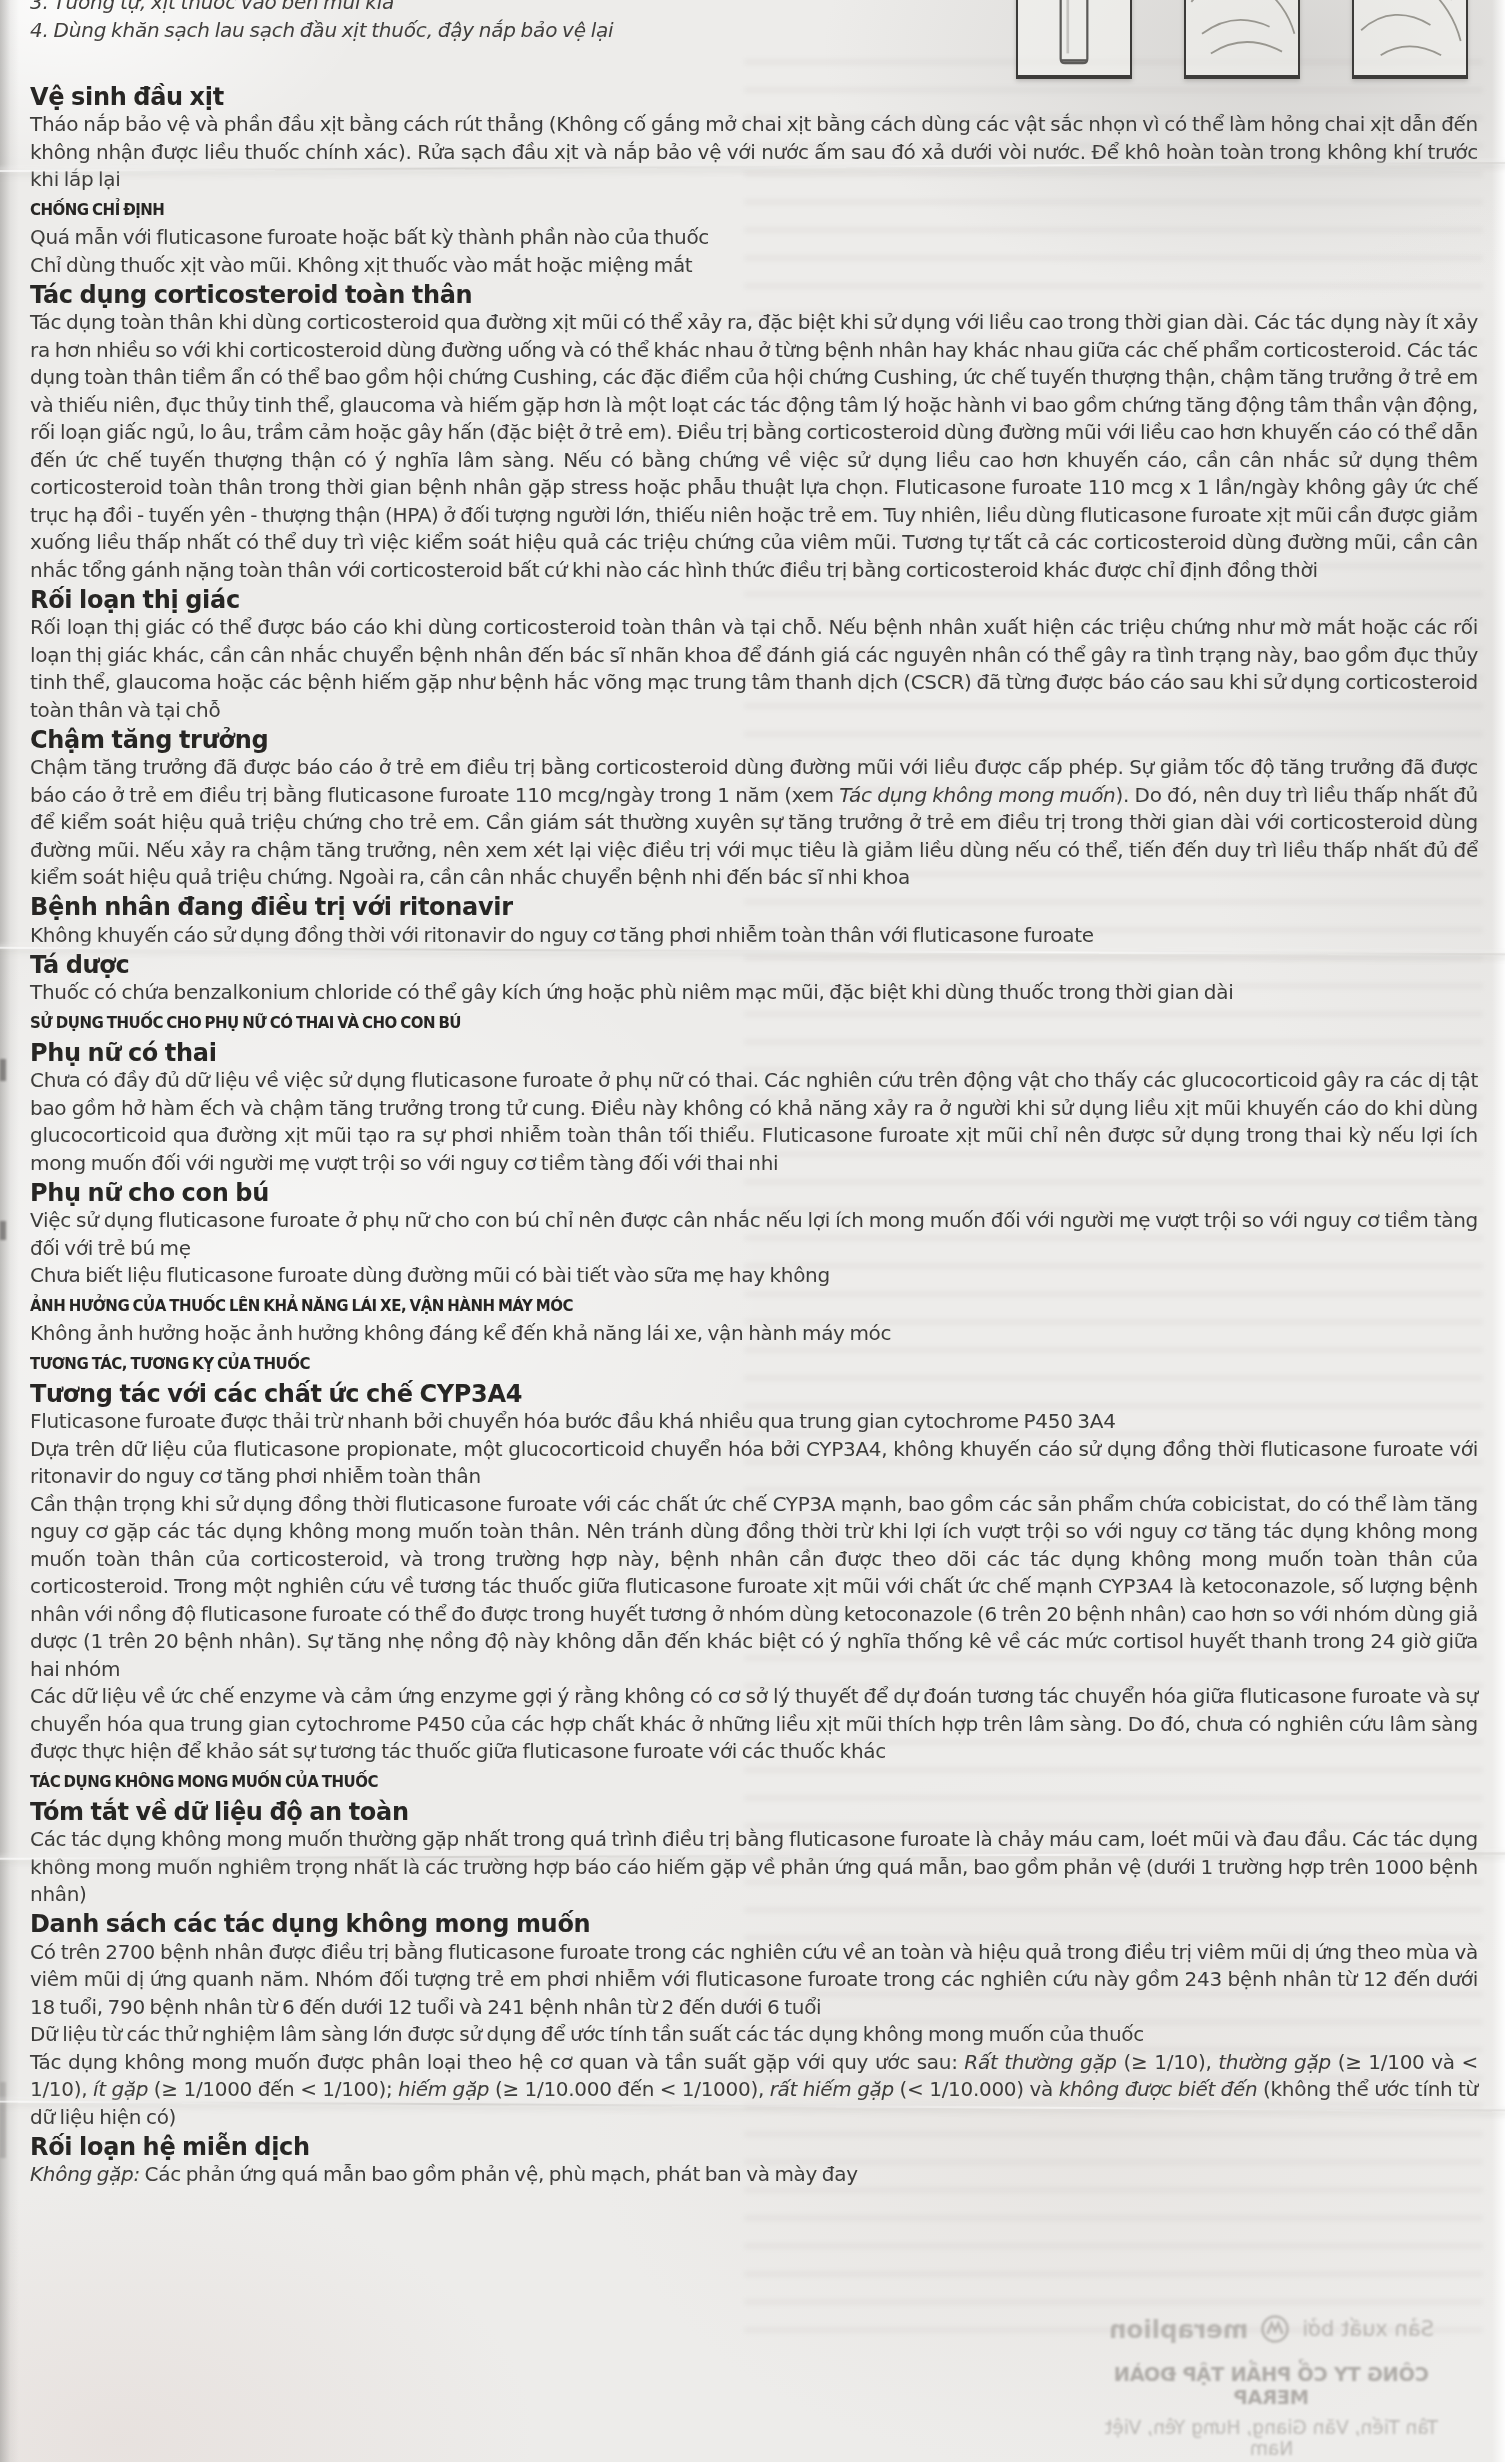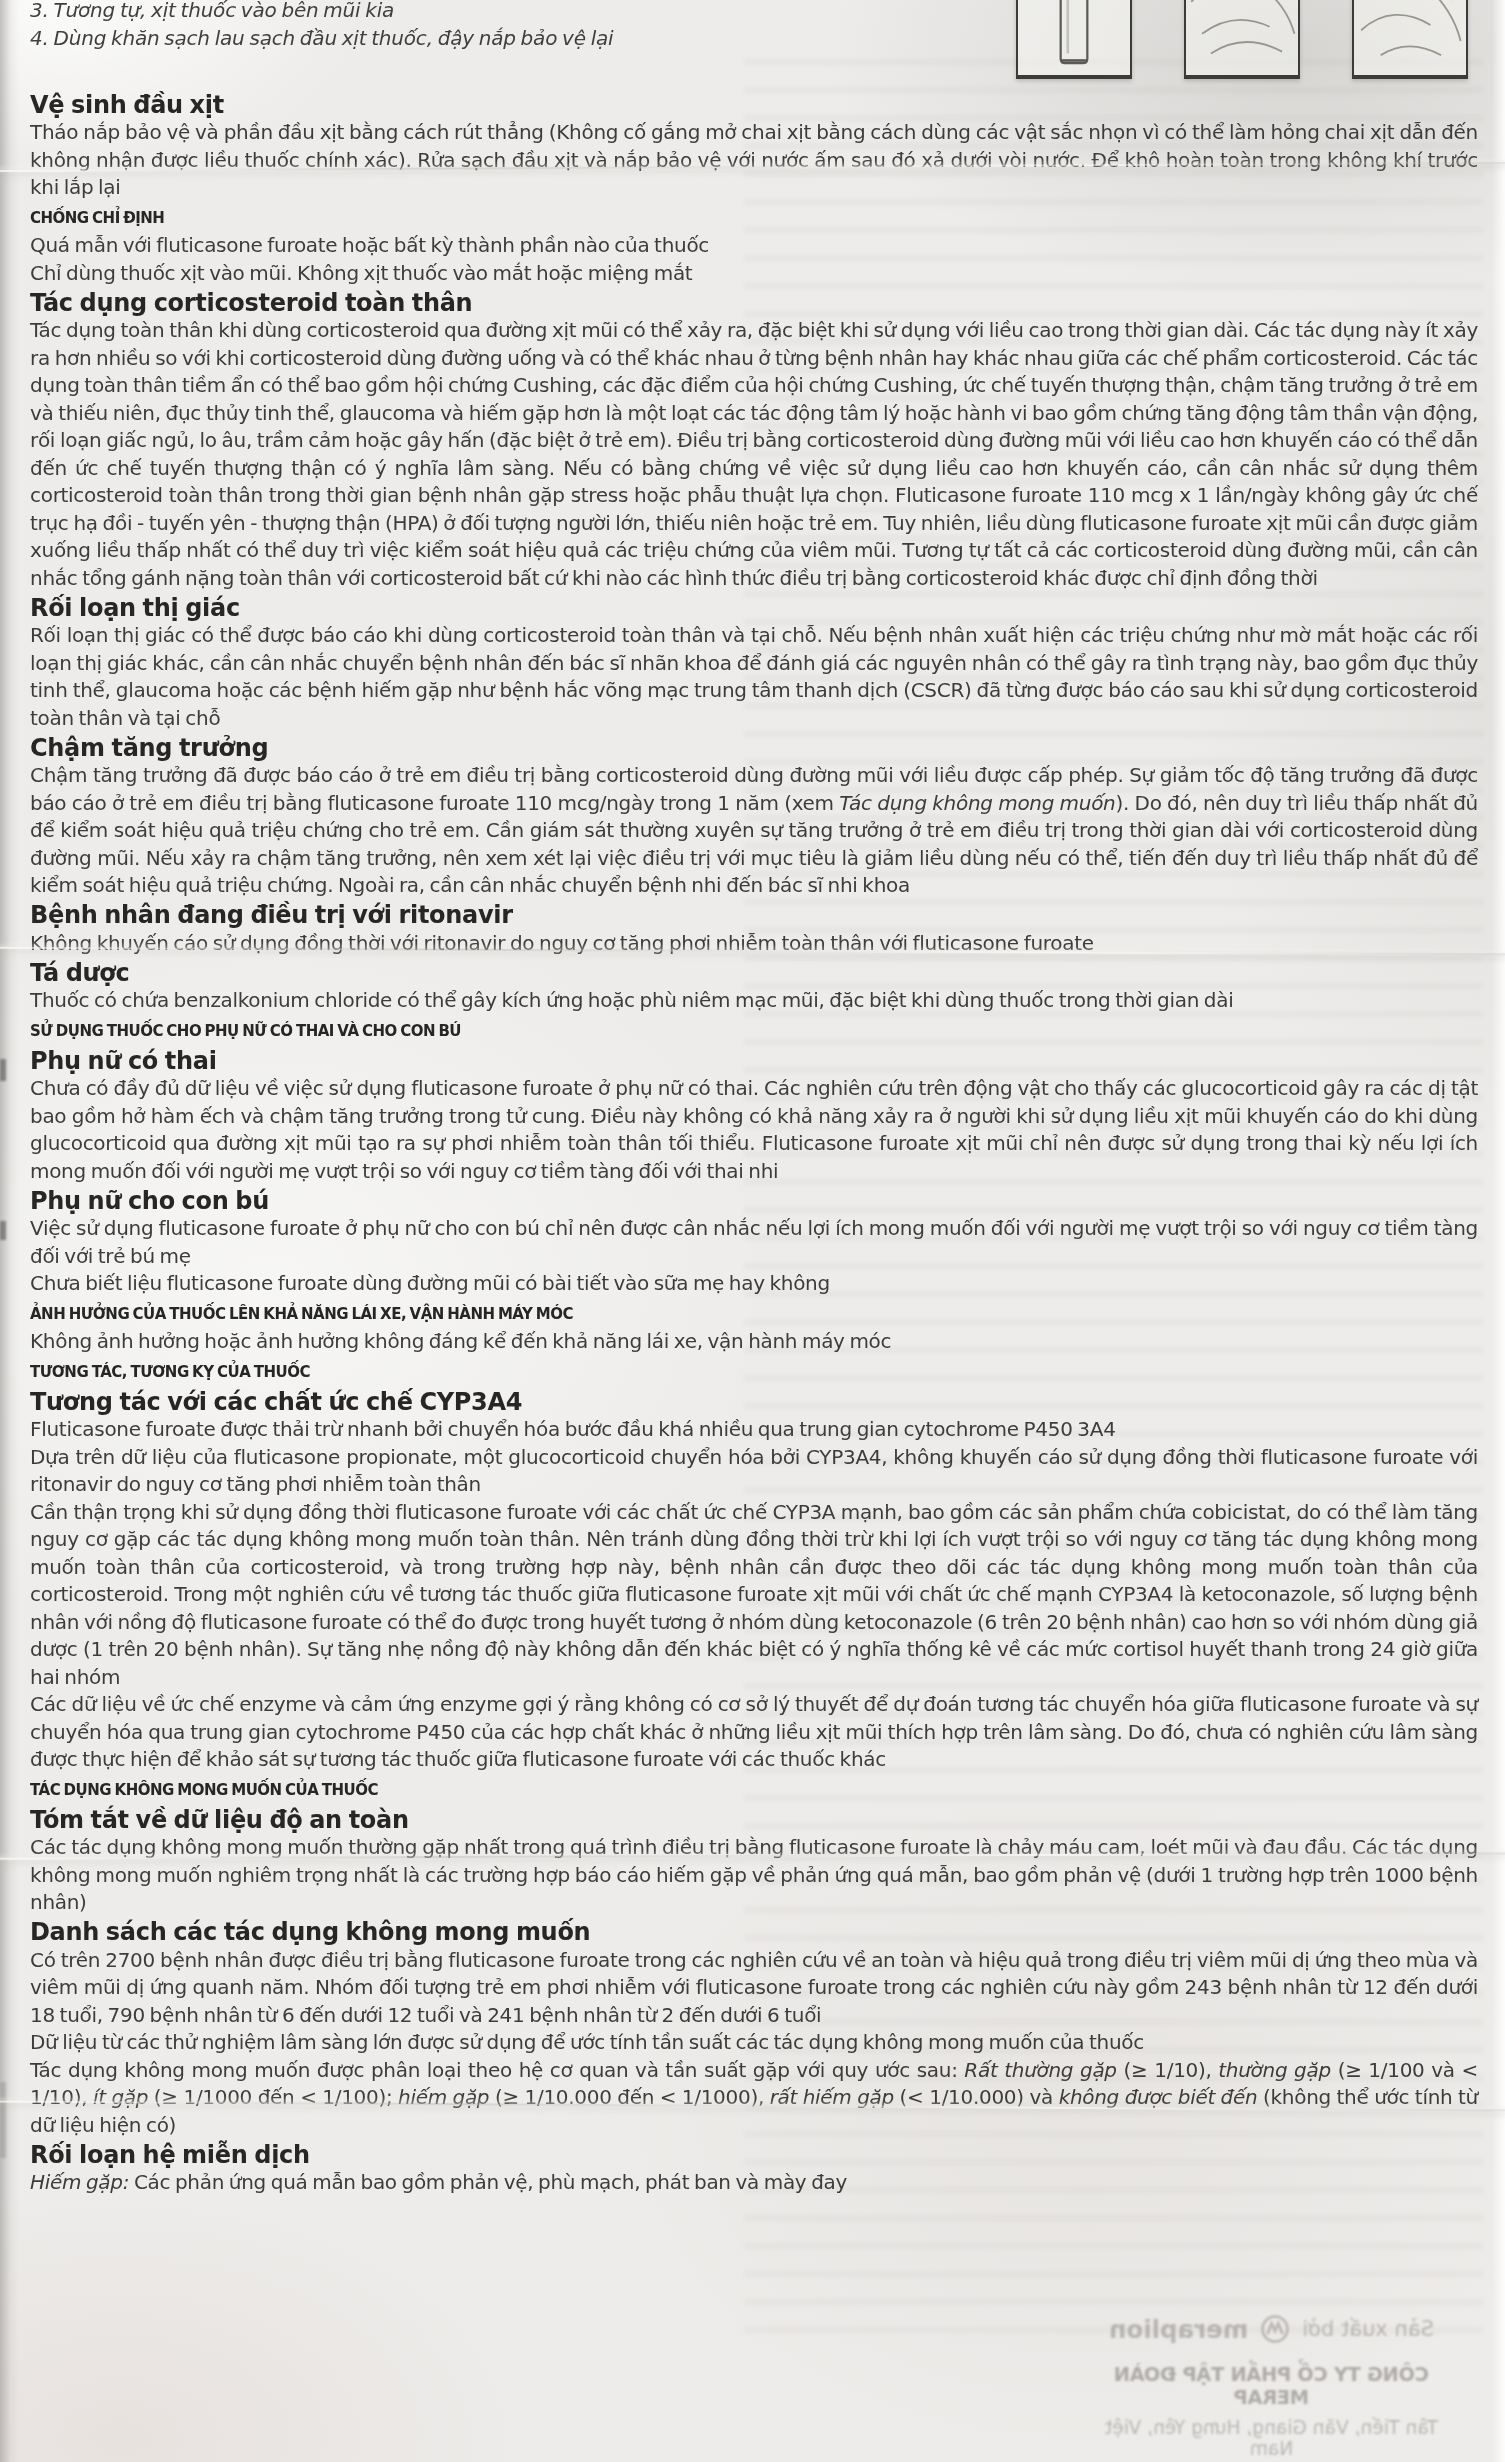--- a/index.html
+++ b/index.html
@@ -22,21 +22,21 @@
     background:linear-gradient(270deg, rgba(255,255,255,0.9), transparent);}
   .nick{position:absolute;left:0;width:6px;background:rgba(62,60,58,0.5);filter:blur(0.8px);}
   .crease{position:absolute;left:-8.5px;width:1522px;height:1.7px;
     background:linear-gradient(90deg, rgba(255,255,255,0.7), rgba(188,186,182,0.5) 30%, rgba(255,255,255,0.6) 70%, rgba(198,196,192,0.4));
     box-shadow:0 2.5px 6px rgba(173,170,166,0.45), 0 -1.7px 4.2px rgba(255,255,255,0.65);}
   .showthrough{position:absolute;left:744px;right:22px;top:39px;bottom:110px;
     background:repeating-linear-gradient(0deg, transparent 0px, transparent 18.6px,
       rgba(146,143,139,0.15) 18.6px, rgba(146,143,139,0.15) 25px, transparent 25px, transparent 28px);
     filter:blur(2px);opacity:.5;pointer-events:none;}
 
-  .content{position:absolute;left:30px;top:8px;width:1448px;color:#3d3c3a;
+  .content{position:absolute;left:30px;top:0;width:1448px;color:#3d3c3a;
     font-size:20px;line-height:27.5px;text-align:justify;
     letter-spacing:-0.3px;word-spacing:-1.3px;}
   .content p{margin:0;}
   .content p.step{font-style:italic;text-align:left;max-width:888px;letter-spacing:-0.2px;color:#413f3d;}
   .content p.cut{margin-top:-11px;}
   .content h2{font-size:15px;line-height:28px;margin:2.5px 0 0;color:#272624;letter-spacing:-0.5px;}
   .content h3{font-size:24px;line-height:27.5px;margin:2.5px 0 0;color:#272624;letter-spacing:-0.3px;}
   .content .spacer{height:37px;}
   .it{font-style:italic;}
 
@@ -128,21 +128,21 @@
       <p>Cần thận trọng khi sử dụng đồng thời fluticasone furoate với các chất ức chế CYP3A mạnh, bao gồm các sản phẩm chứa cobicistat, do có thể làm tăng nguy cơ gặp các tác dụng không mong muốn toàn thân. Nên tránh dùng đồng thời trừ khi lợi ích vượt trội so với nguy cơ tăng tác dụng không mong muốn toàn thân của corticosteroid, và trong trường hợp này, bệnh nhân cần được theo dõi các tác dụng không mong muốn toàn thân của corticosteroid. Trong một nghiên cứu về tương tác thuốc giữa fluticasone furoate xịt mũi với chất ức chế mạnh CYP3A4 là ketoconazole, số lượng bệnh nhân với nồng độ fluticasone furoate có thể đo được trong huyết tương ở nhóm dùng ketoconazole (6 trên 20 bệnh nhân) cao hơn so với nhóm dùng giả dược (1 trên 20 bệnh nhân). Sự tăng nhẹ nồng độ này không dẫn đến khác biệt có ý nghĩa thống kê về các mức cortisol huyết thanh trong 24 giờ giữa hai nhóm</p>
       <p>Các dữ liệu về ức chế enzyme và cảm ứng enzyme gợi ý rằng không có cơ sở lý thuyết để dự đoán tương tác chuyển hóa giữa fluticasone furoate và sự chuyển hóa qua trung gian cytochrome P450 của các hợp chất khác ở những liều xịt mũi thích hợp trên lâm sàng. Do đó, chưa có nghiên cứu lâm sàng được thực hiện để khảo sát sự tương tác thuốc giữa fluticasone furoate với các thuốc khác</p>
       <h2>TÁC DỤNG KHÔNG MONG MUỐN CỦA THUỐC</h2>
       <h3>Tóm tắt về dữ liệu độ an toàn</h3>
       <p>Các tác dụng không mong muốn thường gặp nhất trong quá trình điều trị bằng fluticasone furoate là chảy máu cam, loét mũi và đau đầu. Các tác dụng không mong muốn nghiêm trọng nhất là các trường hợp báo cáo hiếm gặp về phản ứng quá mẫn, bao gồm phản vệ (dưới 1 trường hợp trên 1000 bệnh nhân)</p>
       <h3>Danh sách các tác dụng không mong muốn</h3>
       <p>Có trên 2700 bệnh nhân được điều trị bằng fluticasone furoate trong các nghiên cứu về an toàn và hiệu quả trong điều trị viêm mũi dị ứng theo mùa và viêm mũi dị ứng quanh năm. Nhóm đối tượng trẻ em phơi nhiễm với fluticasone furoate trong các nghiên cứu này gồm 243 bệnh nhân từ 12 đến dưới 18 tuổi, 790 bệnh nhân từ 6 đến dưới 12 tuổi và 241 bệnh nhân từ 2 đến dưới 6 tuổi</p>
       <p>Dữ liệu từ các thử nghiệm lâm sàng lớn được sử dụng để ước tính tần suất các tác dụng không mong muốn của thuốc</p>
       <p><span>Tác dụng không mong muốn được phân loại theo hệ cơ quan và tần suất gặp với quy ước sau: </span><span class="it">Rất thường gặp</span><span> (≥ 1/10), </span><span class="it">thường gặp</span><span> (≥ 1/100 và &lt; 1/10), </span><span class="it">ít gặp</span><span> (≥ 1/1000 đến &lt; 1/100); </span><span class="it">hiếm gặp</span><span> (≥ 1/10.000 đến &lt; 1/1000), </span><span class="it">rất hiếm gặp</span><span> (&lt; 1/10.000) và </span><span class="it">không được biết đến</span><span> (không thể ước tính từ dữ liệu hiện có)</span></p>
       <h3>Rối loạn hệ miễn dịch</h3>
-      <p><span class="it">Hiếm gặp:</span><span> Các phản ứng quá mẫn bao gồm phản vệ, phù mạch, phát ban và mày đay</span></p>
+      <p><span class="it">Không gặp:</span><span> Các phản ứng quá mẫn bao gồm phản vệ, phù mạch, phát ban và mày đay</span></p>
     </main>
 
   <div class="ghost">
     <div class="gl1">
       <span>Sản xuất bởi</span>
       <svg width="30" height="30" viewBox="0 0 36 36">
         <circle cx="18" cy="18" r="15" fill="none" stroke="#98948f" stroke-width="3"></circle>
         <path d="M9,24 L14,11 L18,20 L22,11 L27,24" fill="none" stroke="#98948f" stroke-width="3"></path>
       </svg>
       <span class="brand">meraplion</span>

